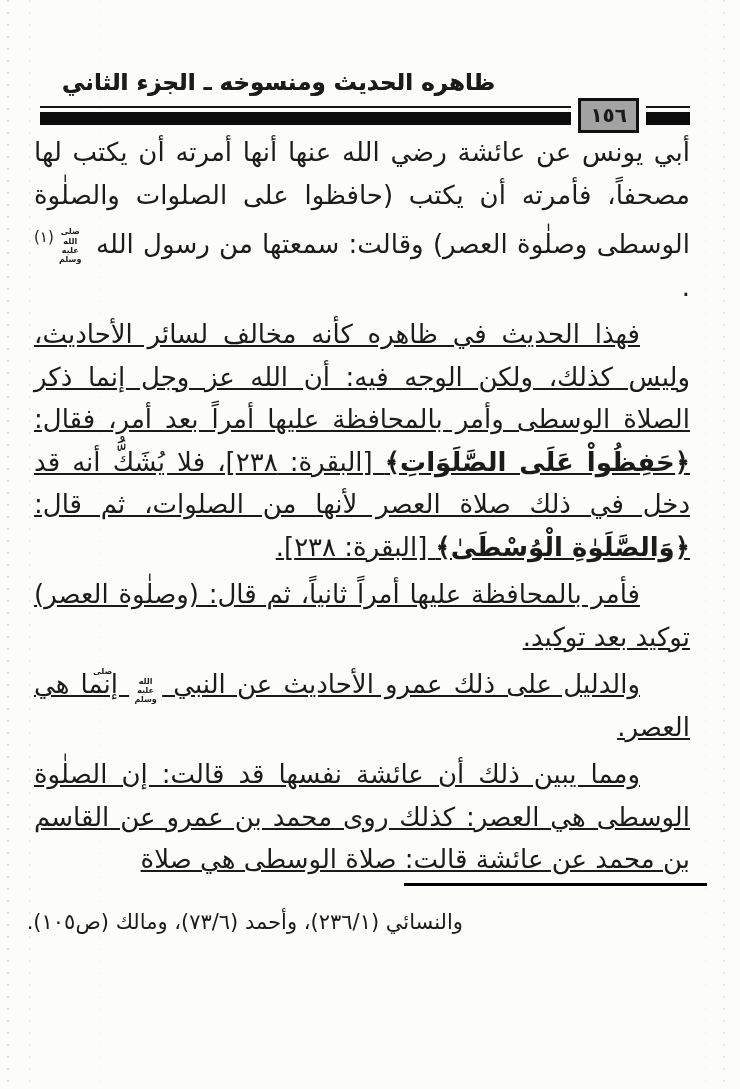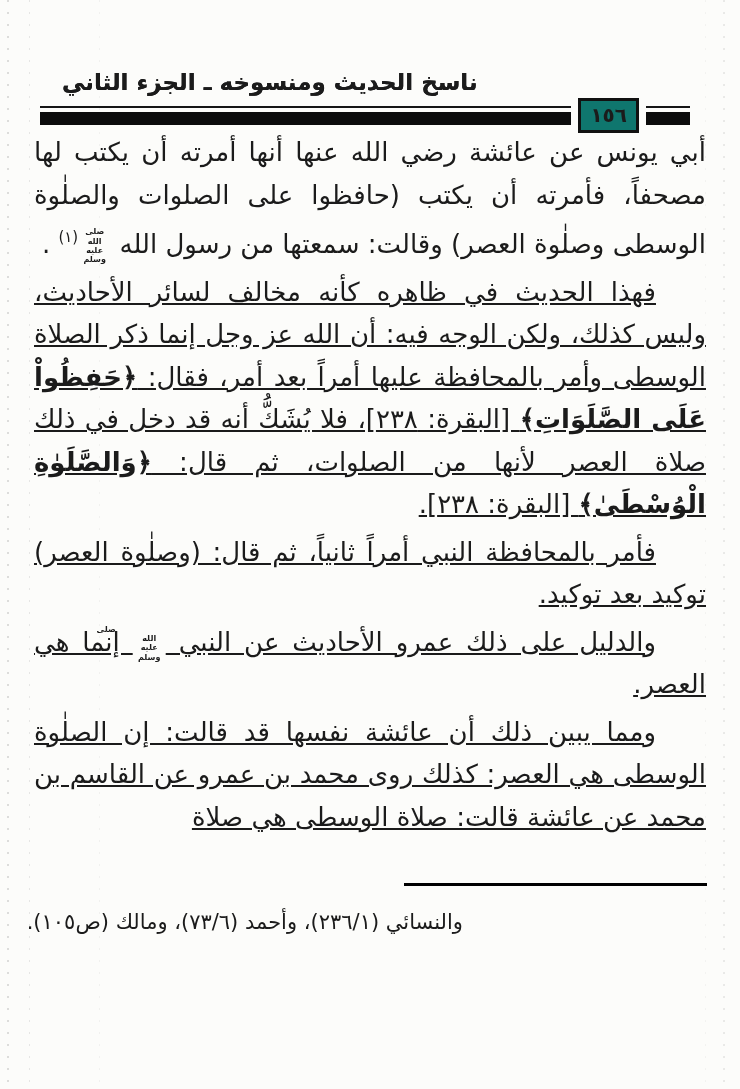--- a/index.html
+++ b/index.html
@@ -24,29 +24,29 @@
     text-shadow:0 0 .6px currentColor;
   }
   .rulerow{position:absolute;top:98px;left:40px;width:650px;display:flex;align-items:center;}
   .rules{display:flex;flex-direction:column;gap:4px;}
   .rules.left{flex:1;}
   .rules.right{flex:0 0 44px;}
   .thin{height:2px;background:#151515;}
   .thick{height:13px;background:#0c0c0c;}
   .pagebox{
     margin:0 7px;border:3px solid #111;padding:0 9px;direction:rtl;
-    font-size:20px;font-weight:bold;line-height:29px;background:#0f766e;
+    font-size:20px;font-weight:bold;line-height:29px;background:#a3a3a3;
   }
 
   
   .content{
     position:absolute;top:131px;right:34px;width:672px;direction:rtl;
     text-align:justify;font-size:26px;line-height:42.5px;
   }
-  .content p{margin:0 0 5px 0;}
+  .content p{margin:0 16px 5px 0;}
   .content p.indent{text-indent:50px;text-decoration:underline;}
   .verse{font-weight:bold;}
   .saw{
     display:inline-block;width:33px;font-size:8px;line-height:1.15;
     text-align:center;vertical-align:-9px;font-weight:bold;white-space:normal;
   }
   .fnref{font-size:15px;vertical-align:11px;letter-spacing:-1px;}
 
   
   .fn-sep{position:absolute;top:883px;left:404px;width:303px;height:3px;background:#000;}
@@ -61,38 +61,38 @@
 <body>
 
 <div class="page">
 
   <div class="ncol a"></div>
   <div class="ncol b"></div>
   <div class="ncol c"></div>
   <div class="ncol d"></div>
   <div class="ncol e"></div>
 
-  <div class="title">ناسخ الحديث ومنسوخه ـ الجزء الثاني</div>
+  <div class="title">ظاهره الحديث ومنسوخه ـ الجزء الثاني</div>
 
   <div class="rulerow">
     <div class="rules left">
       <div class="thin"></div>
       <div class="thick"></div>
     </div>
     <div class="pagebox">١٥٦</div>
     <div class="rules right">
       <div class="thin"></div>
       <div class="thick"></div>
     </div>
   </div>
 
   <div class="content" id="content">
       <p><span>أبي يونس عن عائشة رضي الله عنها أنها أمرته أن يكتب لها مصحفاً، فأمرته أن يكتب (حافظوا على الصلوات والصلٰوة الوسطى وصلٰوة العصر) وقالت: سمعتها من رسول الله </span><span class="saw">صلى الله عليه وسلم</span><sup class="fnref">(١)</sup><span> .</span></p>
       <p class="indent"><span>فهذا الحديث في ظاهره كأنه مخالف لسائر الأحاديث، وليس كذلك، ولكن الوجه فيه: أن الله عز وجل إنما ذكر الصلاة الوسطى وأمر بالمحافظة عليها أمراً بعد أمر، فقال: </span><span class="verse">﴿حَفِظُواْ عَلَى الصَّلَوَاتِ﴾</span><span> [البقرة: ٢٣٨]، فلا يُشَكُّ أنه قد دخل في ذلك صلاة العصر لأنها من الصلوات، ثم قال: </span><span class="verse">﴿وَالصَّلَوٰةِ الْوُسْطَىٰ﴾</span><span> [البقرة: ٢٣٨].</span></p>
-      <p class="indent"><span>فأمر بالمحافظة النبي أمراً ثانياً، ثم قال: (وصلٰوة العصر) توكيد بعد توكيد.</span></p>
+      <p class="indent"><span>فأمر بالمحافظة عليها أمراً ثانياً، ثم قال: (وصلٰوة العصر) توكيد بعد توكيد.</span></p>
       <p class="indent"><span>والدليل على ذلك عمرو الأحاديث عن النبي </span><span class="saw">صلى الله عليه وسلم</span><span> إنما هي العصر.</span></p>
       <p class="indent"><span>ومما يبين ذلك أن عائشة نفسها قد قالت: إن الصلٰوة الوسطى هي العصر: كذلك روى محمد بن عمرو عن القاسم بن محمد عن عائشة قالت: صلاة الوسطى هي صلاة</span></p>
     </div>
 
   <div class="fn-sep"></div>
 
   <div class="footnote">
     <div class="fn2">والنسائي (٢٣٦/١)، وأحمد (٧٣/٦)، ومالك (ص١٠٥).</div>
   </div>
 

